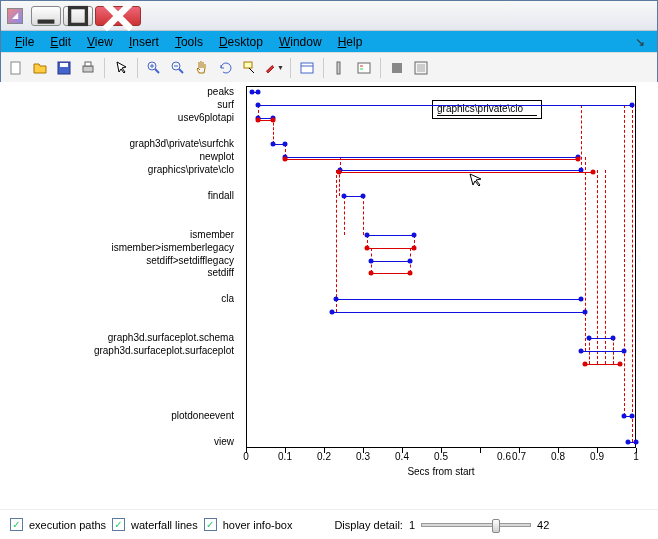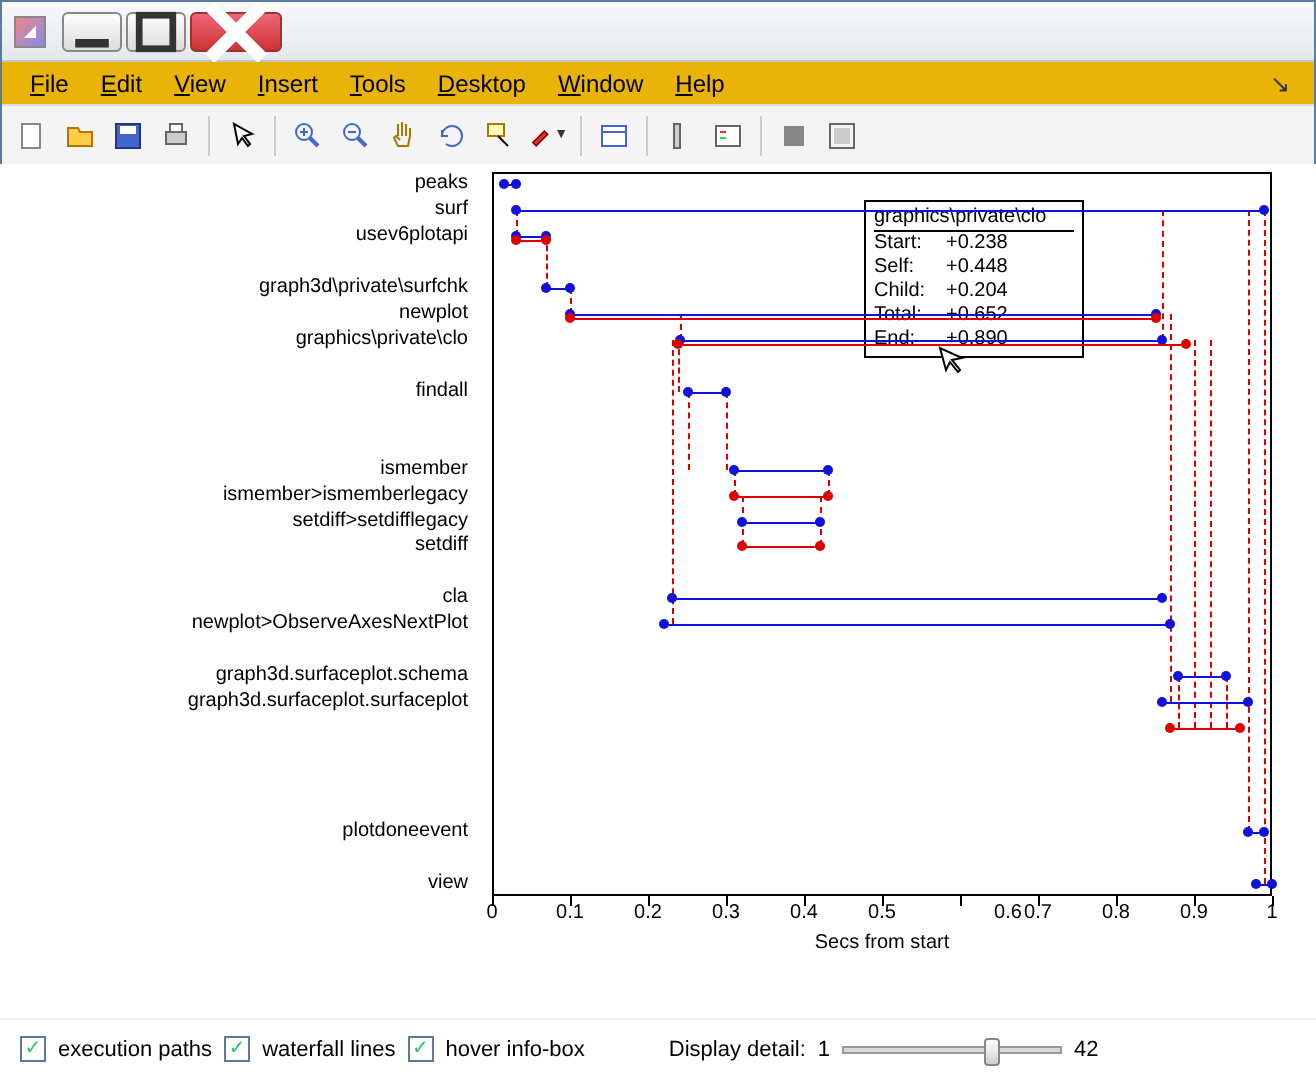--- a/index.html
+++ b/index.html
@@ -8,21 +8,21 @@
 
 .titlebar { height: 30px; background: linear-gradient(#f8f8f8, #e4e8ee); display: flex; align-items: center; padding: 0 0 0 6px; border-bottom: 1px solid #c0c6ce; }
 .titlebar-icon { width: 16px; height: 16px; background: linear-gradient(135deg,#e88,#88e); border: 1px solid #888; margin-right: 6px; display:flex;align-items:center;justify-content:center;font-size:8px;color:#fff; }
 .titlebar-text { flex: 1; font-size: 12px; color: #333; }
 .win-btns { display: flex; }
 .win-btn { width: 30px; height: 20px; border: 1px solid #888; margin: 0 0 0 2px; display:flex;align-items:center;justify-content:center;font-size:10px;background:linear-gradient(#fefefe,#dcdcdc); border-radius:3px; }
 .win-btn.close { width: 46px; background: linear-gradient(#e67,#c33); color:#fff; border-color:#933; }
 .win-btn.close svg { stroke:#fff; }
 
 
-.menubar { height: 22px; background: #eab308; display:flex; align-items:center; padding: 0 6px; border-bottom:1px solid #ddd; position:relative;}
+.menubar { height: 22px; background: #0ea5e9; display:flex; align-items:center; padding: 0 6px; border-bottom:1px solid #ddd; position:relative;}
 .menu-item { font-size: 12px; padding: 2px 8px; cursor:pointer; }
 .menu-item u { text-decoration: underline; }
 .menu-help-icon { position:absolute; right:6px; top:2px; font-size:12px; color:#333; padding:2px 6px; }
 
 
 .toolbar { height: 30px; background: #f4f4f4; display:flex; align-items:center; padding: 0 4px; gap:2px; border-bottom:1px solid #ccc;}
 .tbtn { width:22px; height:22px; display:flex;align-items:center;justify-content:center; border:1px solid transparent; }
 .tbtn svg { width:16px; height:16px; }
 .tsep { width:1px; height:20px; background:#ccc; margin:0 3px;}
 
@@ -193,27 +193,20 @@
     </div>
 </div>
 
 <div class="plot-outer">
   <div class="plot" id="plot">
     <div class="axis-box"></div>
     <div class="xaxis-title">Secs from start</div>
 
     <div class="tooltip" style="left:432px; top:14px; width:110px;">
       <div style="border-bottom:1px solid #000;">graphics\private\clo</div>
-      <div id="tip-rows">
-          <div><span style="display:inline-block;width:36px;">Start:</span><span style="">+0.238</span></div>
-          <div><span style="display:inline-block;width:36px;">Self:</span><span style="">+0.448</span></div>
-          <div><span style="display:inline-block;width:36px;">Child:</span><span style="">+0.204</span></div>
-          <div><span style="display:inline-block;width:36px;text-decoration:line-through;">Total:</span><span style="text-decoration:line-through;">+0.652</span></div>
-          <div><span style="display:inline-block;width:36px;">End:</span><span style="">+0.890</span></div>
-        </div>
     </div>
 
     <div class="cursor" style="left:468px; top:87px;">
       <svg viewBox="0 0 16 16">
           <path d="M2 1l3 11 2-4 4 5 1-1-4-5 5-1z" fill="#fff" stroke="#000" stroke-width="1"></path>
         </svg>
     </div>
   <div class="tick" style="left: 245.5px; top: 362px; width: 1px; height: 5px;"></div>
       <div class="xlab" style="left: 246px;">0</div>
       <div class="tick" style="left: 284.5px; top: 362px; width: 1px; height: 5px;"></div>
@@ -306,21 +299,20 @@
       <div class="dot" style="left: 370.8px; top: 174.519px; background: rgb(17, 17, 221);"></div>
       <div class="dot" style="left: 409.8px; top: 174.519px; background: rgb(17, 17, 221);"></div>
       <div class="ylab" style="top: 181.481px;">setdiff</div>
       <div class="hbar" style="left: 370.8px; top: 187.481px; width: 39px; border-color: rgb(221, 0, 0);"></div>
       <div class="dot" style="left: 370.8px; top: 187.481px; background: rgb(221, 0, 0);"></div>
       <div class="dot" style="left: 409.8px; top: 187.481px; background: rgb(221, 0, 0);"></div>
       <div class="ylab" style="top: 207.407px;">cla</div>
       <div class="hbar" style="left: 335.7px; top: 213.407px; width: 245.7px; border-color: rgb(17, 17, 221);"></div>
       <div class="dot" style="left: 335.7px; top: 213.407px; background: rgb(17, 17, 221);"></div>
       <div class="dot" style="left: 581.4px; top: 213.407px; background: rgb(17, 17, 221);"></div>
-      <div class="ylab" style="top: 220.37px;">newplot&gt;ObserveAxesNextPlot</div>
       <div class="hbar" style="left: 331.8px; top: 226.37px; width: 253.5px; border-color: rgb(17, 17, 221);"></div>
       <div class="dot" style="left: 331.8px; top: 226.37px; background: rgb(17, 17, 221);"></div>
       <div class="dot" style="left: 585.3px; top: 226.37px; background: rgb(17, 17, 221);"></div>
       <div class="ylab" style="top: 246.296px;">graph3d.surfaceplot.schema</div>
       <div class="hbar" style="left: 589.2px; top: 252.296px; width: 23.4px; border-color: rgb(17, 17, 221);"></div>
       <div class="dot" style="left: 589.2px; top: 252.296px; background: rgb(17, 17, 221);"></div>
       <div class="dot" style="left: 612.6px; top: 252.296px; background: rgb(17, 17, 221);"></div>
       <div class="ylab" style="top: 259.259px; text-align: center;">graph3d.surfaceplot.surfaceplot</div>
       <div class="hbar" style="left: 581.4px; top: 265.259px; width: 42.9px; border-color: rgb(17, 17, 221);"></div>
       <div class="dot" style="left: 581.4px; top: 265.259px; background: rgb(17, 17, 221);"></div>

